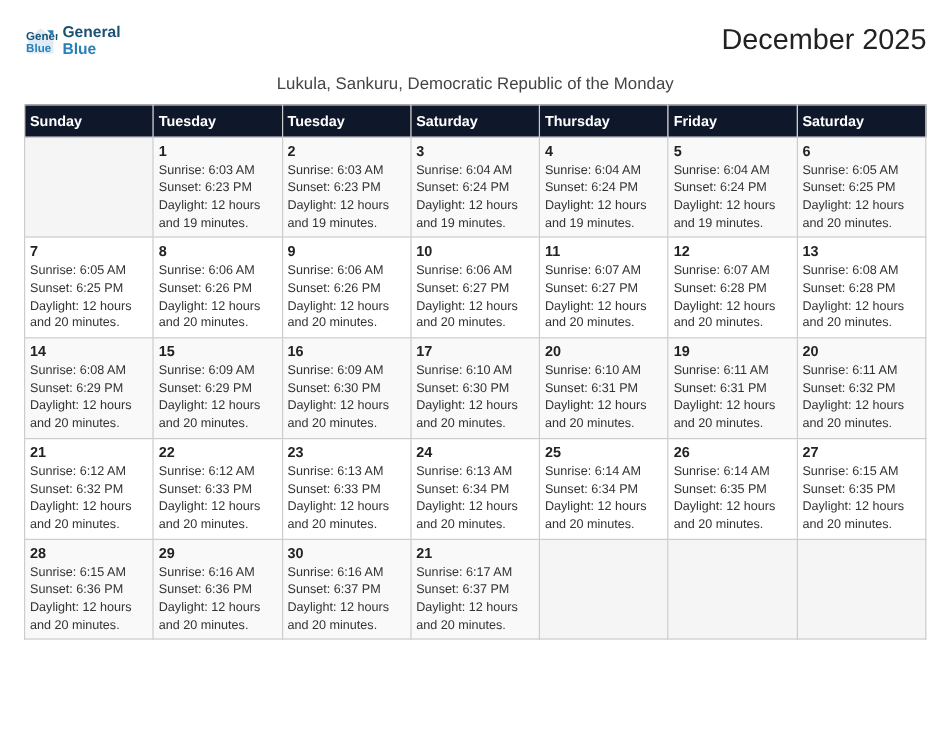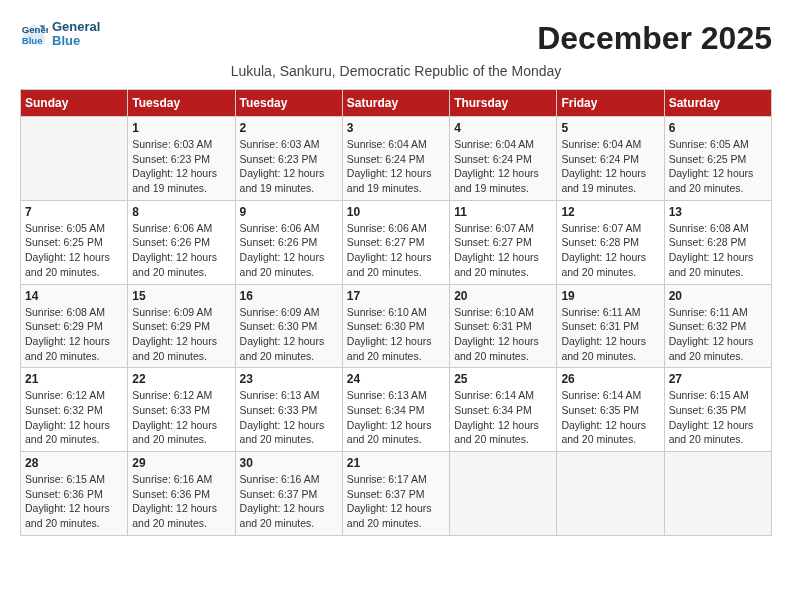--- a/index.html
+++ b/index.html
@@ -18,43 +18,43 @@
     .logo-icon {
       width: 28px;
       height: 28px;
       margin-right: 4px;
     }
     .title-section {
       text-align: right;
       margin-bottom: 4px;
     }
     .month-title {
-      font-size: 32px;
-      font-weight: bold;
+      font-size: 24px;
+      font-weight: normal;
       color: #222;
     }
     .subtitle {
       font-size: 14px;
       color: #444;
       text-align: center;
       margin-bottom: 10px;
     }
     .top-bar {
       display: flex;
       justify-content: space-between;
       align-items: flex-start;
       margin-bottom: 2px;
     }
     table {
       width: 100%;
       border-collapse: collapse;
       font-size: 11px;
     }
     thead tr th {
-      background-color: #b91c1c;
+      background-color: #0f172a;
       color: #fff;
       padding: 6px 4px;
       text-align: left;
       font-size: 12px;
       font-weight: bold;
       border: 1px solid #ccc;
     }
     tbody tr td {
       border: 1px solid #ccc;
       vertical-align: top;

